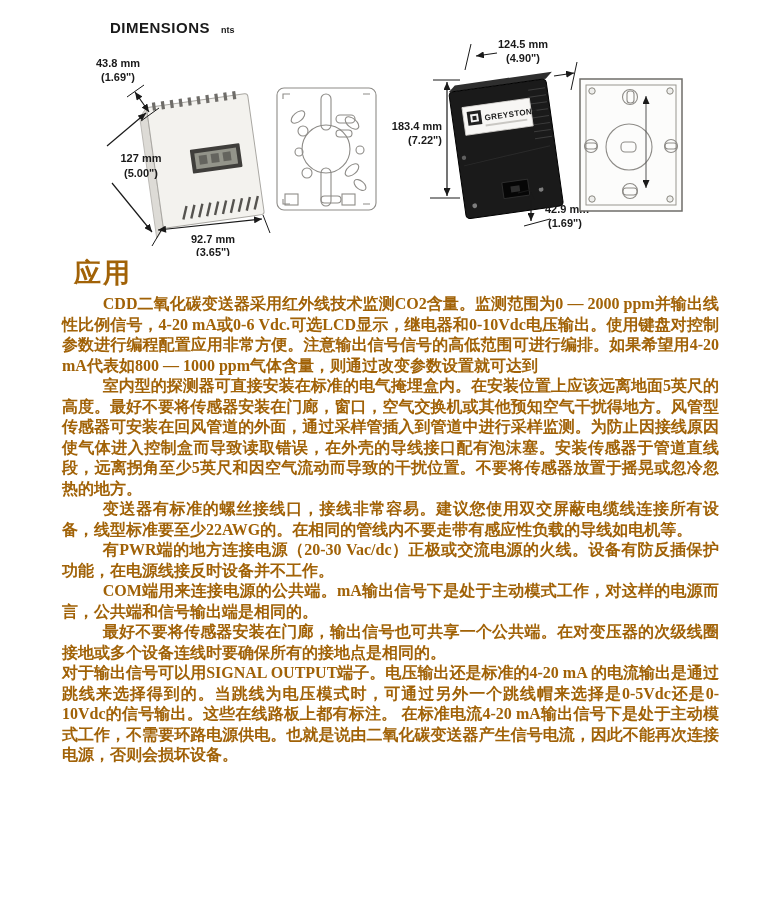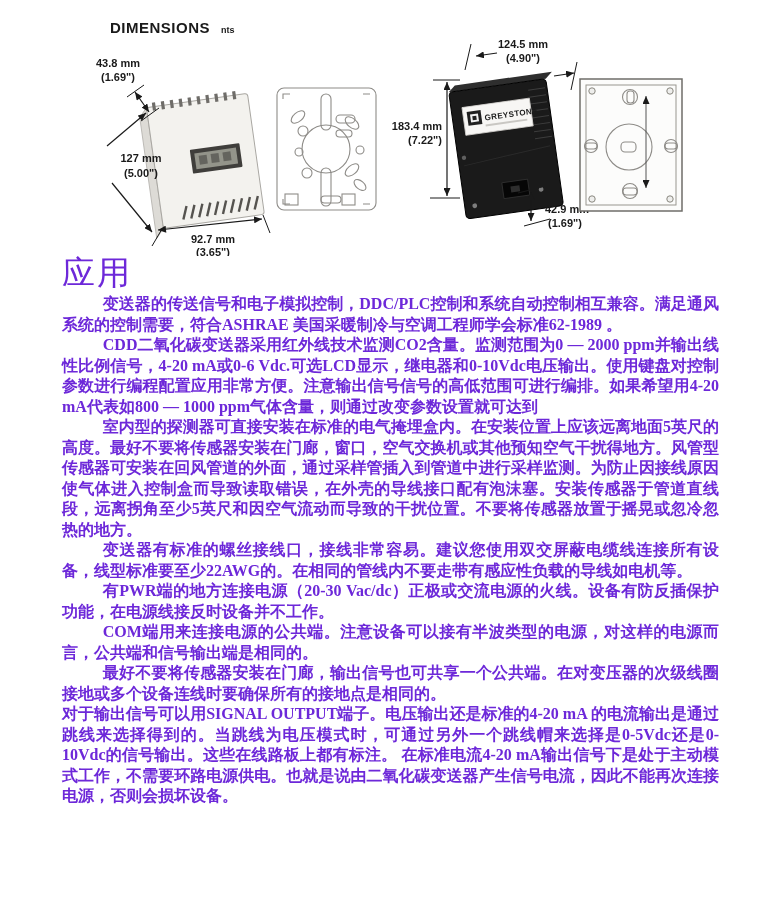--- a/index.html
+++ b/index.html
@@ -1,28 +1,28 @@
 <!DOCTYPE html>
 <html><head>
 <meta charset="utf-8">
 <style>
   html,body{margin:0;padding:0;background:#ffffff;}
   body{width:780px;height:906px;overflow:hidden;}
-  .page{position:relative;width:780px;height:906px;background:#ffffff;color:#6d28d9;
+  .page{position:relative;width:780px;height:906px;background:#ffffff;color:#a16207;
         font-family:"Liberation Serif","DejaVu Sans",serif;}
   .diagram{position:absolute;top:0;left:0;}
   .ttl{font:bold 15px "Liberation Sans","DejaVu Sans",sans-serif;fill:#1a1a1a;letter-spacing:.5px;}
   .ttl-sub{font:bold 9px "Liberation Sans","DejaVu Sans",sans-serif;fill:#1a1a1a;}
   .dim{font:bold 11px "Liberation Sans","DejaVu Sans",sans-serif;fill:#1a1a1a;}
   .brand{font:bold 8px "Liberation Sans","DejaVu Sans",sans-serif;fill:#1c1c1c;letter-spacing:.4px;}
   .dimline{stroke:#1a1a1a;stroke-width:1.2;fill:none;}
   .tick{stroke:#1a1a1a;stroke-width:1;fill:none;}
   .plate{stroke:#8e8c88;stroke-width:1.1;fill:none;}
   .doc{position:absolute;top:253px;left:62px;width:657px;}
-  .doc h1{font-size:33px;line-height:39px;margin:1px 0 1px 0;font-weight:400;letter-spacing:2px;}
+  .doc h1{font-size:27px;line-height:39px;margin:1px 0 1px 12px;font-weight:700;letter-spacing:2px;}
   .doc p{font-size:16px;line-height:20.5px;margin:0;text-align:justify;font-weight:700;}
   .doc p.indent{text-indent:2.55em;}
 </style>
 </head>
 <body>
 
 <div class="page">
 
   <svg class="diagram" width="780" height="256" viewBox="0 0 780 256">
     <defs>
@@ -185,26 +185,25 @@
       <circle class="plate" cx="671" cy="146" r="6.5"></circle>
       <rect class="plate" x="665" y="143" width="12" height="6" rx="3"></rect>
       <circle class="plate" cx="629" cy="147" r="23"></circle>
       <rect class="plate" x="621" y="142" width="15" height="10" rx="4"></rect>
       <line x1="646" y1="96" x2="646" y2="188" stroke="#555" stroke-width="1" marker-start="url(#ahs)" marker-end="url(#ah)"></line>
     </g>
   </svg>
 
   <div class="doc">
     <h1>应用</h1>
-    <p class="indent">变送器的传送信号和电子模拟控制，DDC/PLC控制和系统自动控制相互兼容。满足通风系统的控制需要，符合ASHRAE 美国采暖制冷与空调工程师学会标准62-1989 。</p>
 
     <p class="indent">CDD二氧化碳变送器采用红外线技术监测CO2含量。监测范围为0 — 2000 ppm并输出线性比例信号，4-20 mA或0-6 Vdc.可选LCD显示，继电器和0-10Vdc电压输出。使用键盘对控制参数进行编程配置应用非常方便。注意输出信号信号的高低范围可进行编排。如果希望用4-20 mA代表如800 — 1000 ppm气体含量，则通过改变参数设置就可达到</p>
 
     <p class="indent">室内型的探测器可直接安装在标准的电气掩埋盒内。在安装位置上应该远离地面5英尺的高度。最好不要将传感器安装在门廊，窗口，空气交换机或其他预知空气干扰得地方。风管型传感器可安装在回风管道的外面，通过采样管插入到管道中进行采样监测。为防止因接线原因使气体进入控制盒而导致读取错误，在外壳的导线接口配有泡沫塞。安装传感器于管道直线段，远离拐角至少5英尺和因空气流动而导致的干扰位置。不要将传感器放置于摇晃或忽冷忽热的地方。</p>
 
     <p class="indent">变送器有标准的螺丝接线口，接线非常容易。建议您使用双交屏蔽电缆线连接所有设备，线型标准要至少22AWG的。在相同的管线内不要走带有感应性负载的导线如电机等。</p>
     <p class="indent">有PWR端的地方连接电源（20-30 Vac/dc）正极或交流电源的火线。设备有防反插保护功能，在电源线接反时设备并不工作。</p>
-    <p class="indent">COM端用来连接电源的公共端。注意设备可以接有半波类型的电源，对这样的电源而言，公共端和信号输出端是相同的。</p>
+    <p class="indent">COM端用来连接电源的公共端。mA输出信号下是处于主动模式工作，对这样的电源而言，公共端和信号输出端是相同的。</p>
     <p class="indent">最好不要将传感器安装在门廊，输出信号也可共享一个公共端。在对变压器的次级线圈接地或多个设备连线时要确保所有的接地点是相同的。</p>
     <p>对于输出信号可以用SIGNAL OUTPUT端子。电压输出还是标准的4-20 mA 的电流输出是通过跳线来选择得到的。当跳线为电压模式时，可通过另外一个跳线帽来选择是0-5Vdc还是0-10Vdc的信号输出。这些在线路板上都有标注。 在标准电流4-20 mA输出信号下是处于主动模式工作，不需要环路电源供电。也就是说由二氧化碳变送器产生信号电流，因此不能再次连接电源，否则会损坏设备。</p>
   </div>
 
 </div>
 
 </body></html>

